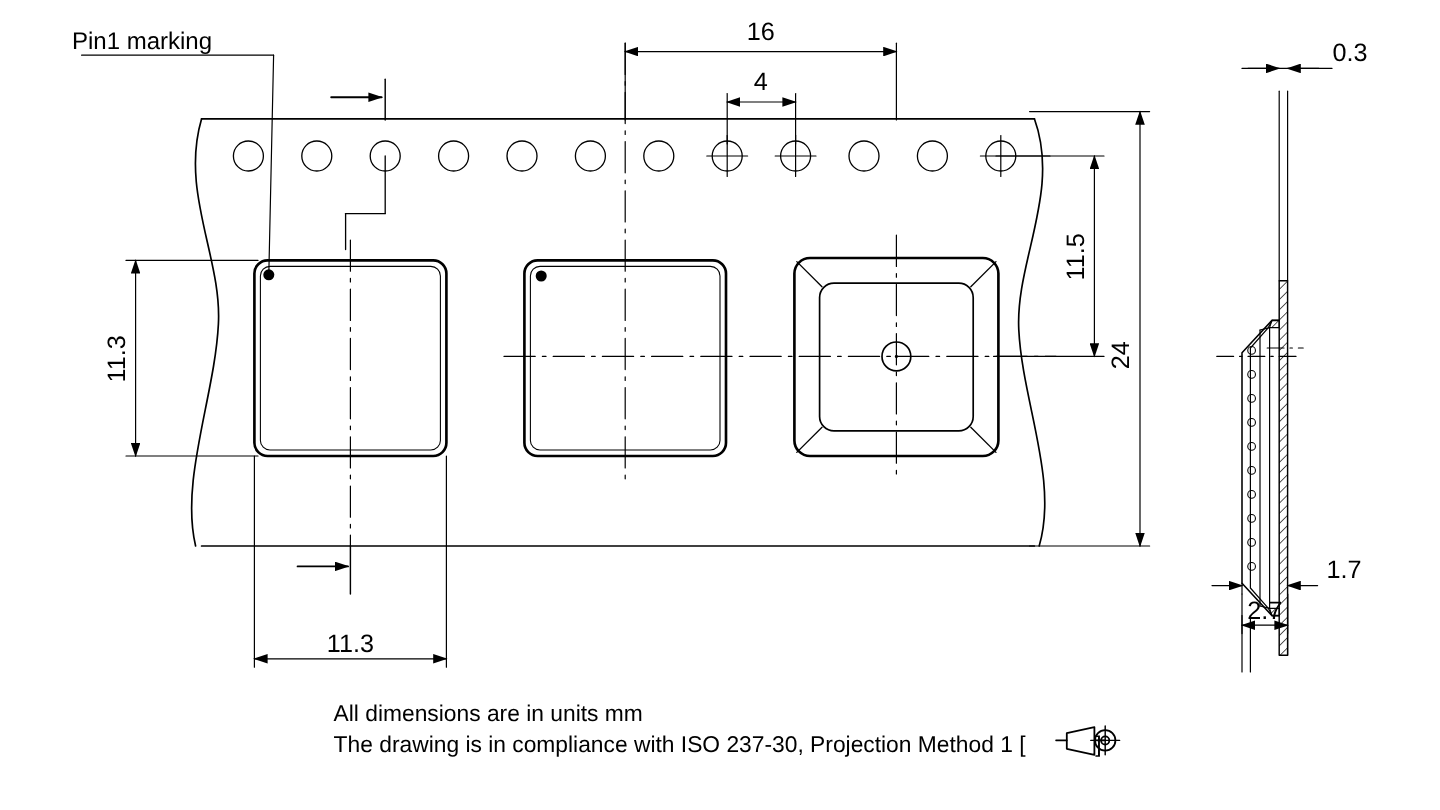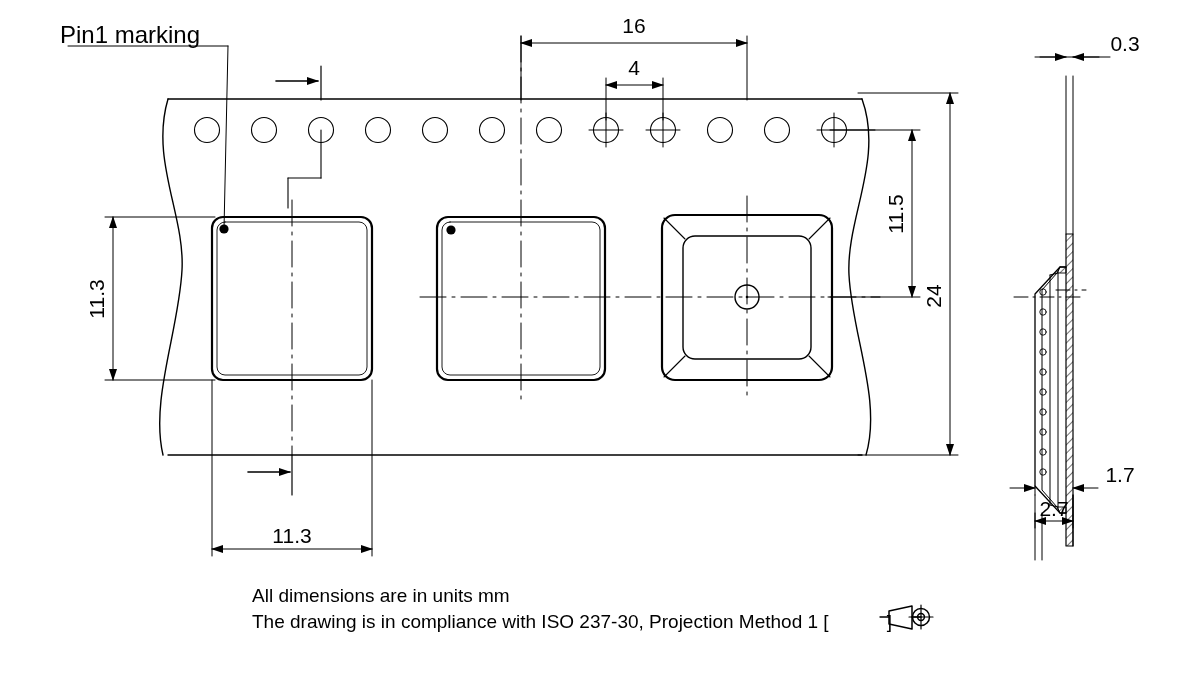--- a/index.html
+++ b/index.html
@@ -1,22 +1,22 @@
 <!DOCTYPE html>
 <html><head>
 <meta charset="utf-8">
 <style>
   html,body{margin:0;padding:0;background:#ffffff;}
   body{width:1200px;height:675px;overflow:hidden;
        font-family:"Liberation Sans",sans-serif;color:#000;}
   #stage{position:relative;width:1200px;height:675px;}
   svg#drawing{position:absolute;left:0;top:0;width:1200px;height:675px;}
   .note{position:absolute;font-size:19px;line-height:26px;color:#000;white-space:nowrap;}
-  #notes{left:252px;top:583px;}
-  #pin1label{left:60px;top:22px;font-size:24px;}
+  #notes{left:278px;top:583px;}
+  #pin1label{left:60px;top:22px;font-size:20px;}
 </style>
 </head>
 <body>
 
 <div id="stage">
 
   <svg id="drawing" viewBox="0 0 1200 675">
     <defs>
       <marker id="ar" markerWidth="12" markerHeight="8" refX="11" refY="4" orient="auto" markerUnits="userSpaceOnUse">
         <path d="M0,0 L12,4 L0,8 z" fill="#000"></path>

